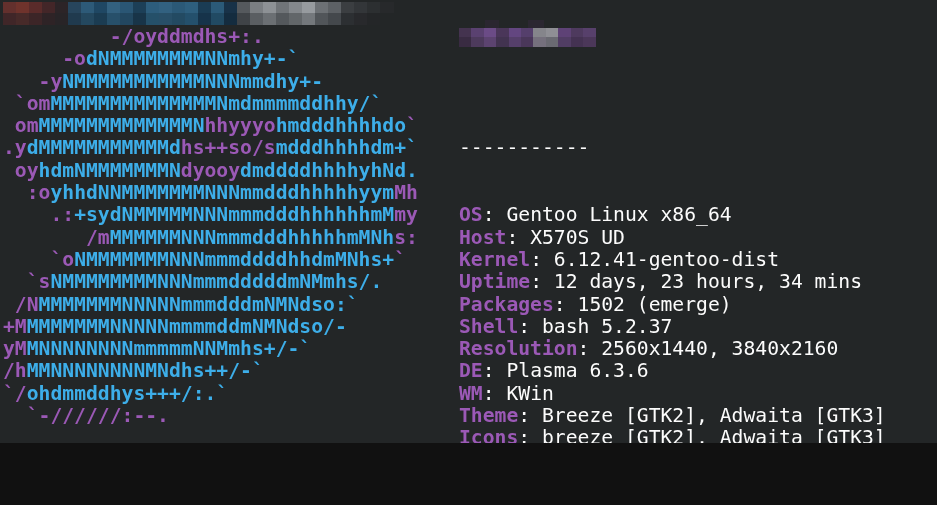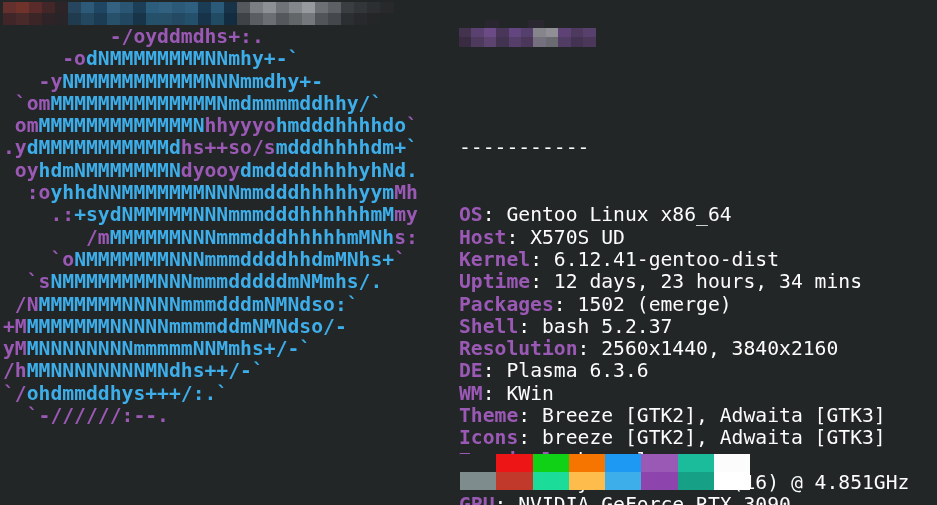--- a/index.html
+++ b/index.html
@@ -1,18 +1,18 @@
 <!DOCTYPE html>
 <html style="--purple: #9b59b6; --blue: #3daee9; --fg: #fcfcfc;"><head>
 <meta charset="utf-8">
 <style>
   html,body{margin:0;padding:0;background:#111;}
   .screen{
     position:relative;
-    width:937px;height:505px;
+    width:937px;height:443px;
     overflow:hidden;
     font-family:"DejaVu Sans Mono","Liberation Mono",monospace;
     font-size:19.7px;
     line-height:22.3px;
     cursor:text;
   }
   .art{
     position:absolute;left:3px;top:26px;
     margin:0;
     font-weight:700;

